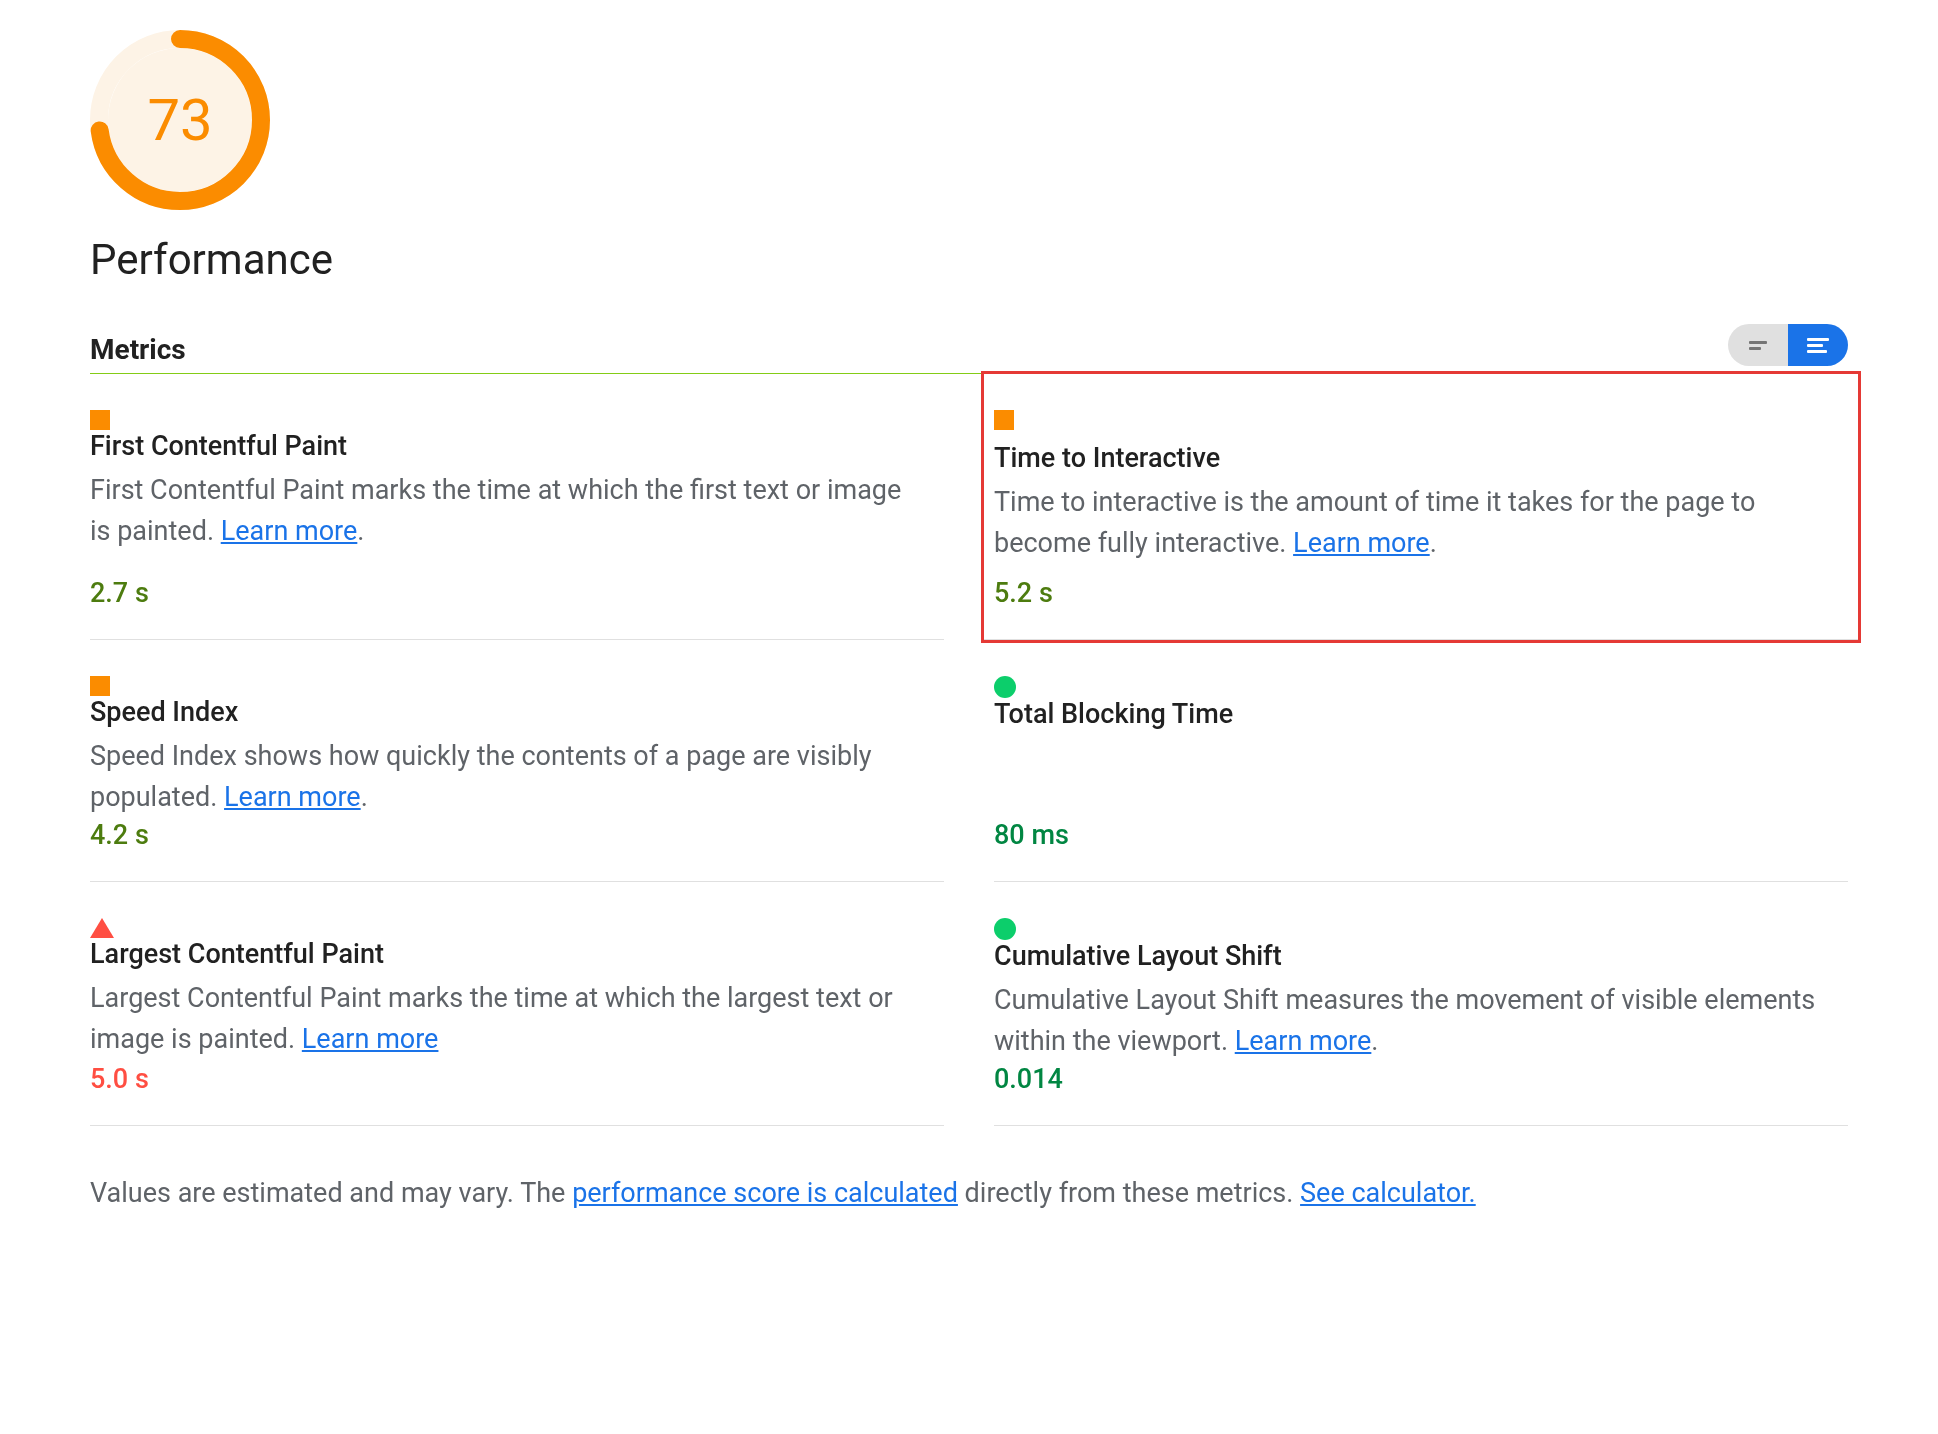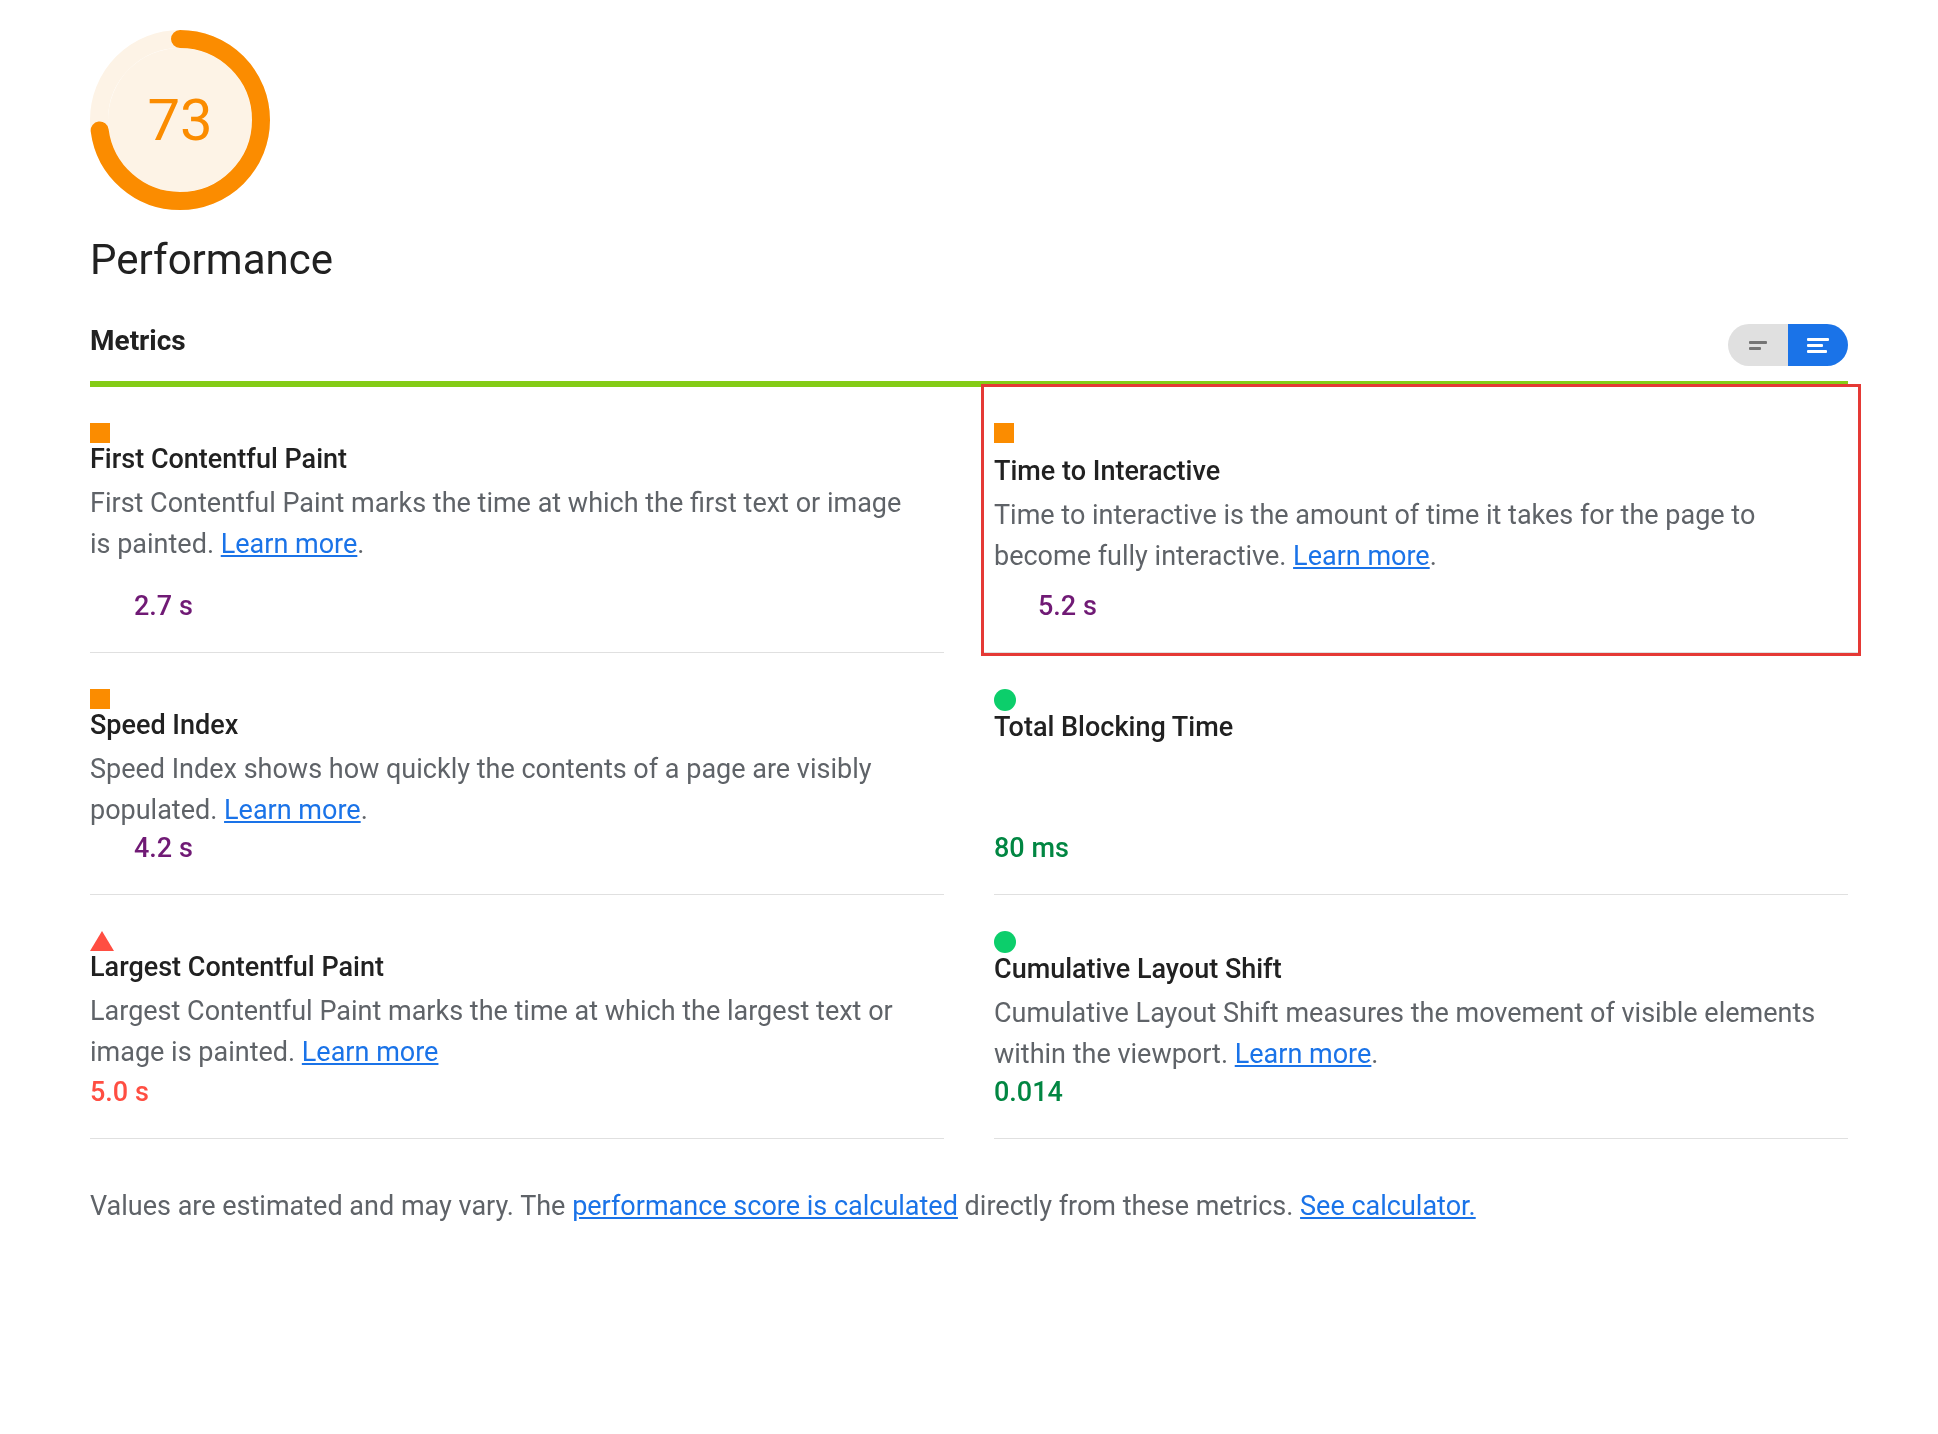--- a/index.html
+++ b/index.html
@@ -34,23 +34,23 @@
     color: #fb8c00;
   }
   .gauge-title {
     font-size: 42px;
     font-weight: 400;
     color: #212121;
   }
   .metrics-header {
     display: flex;
     justify-content: space-between;
-    align-items: flex-start;
-    padding-bottom: 15px;
-    border-bottom: 6px solid #84cc16;
+    align-items: flex-end;
+    padding-bottom: 7px;
+    border-bottom: 1px solid #84cc16;
   }
   .metrics-title {
     font-size: 28px;
     font-weight: 700;
     color: #212121;
   }
   .view-toggle {
     display: flex;
     border-radius: 30px;
     overflow: hidden;
@@ -115,21 +115,21 @@
   .metric-desc a, .learn-more, .footer a {
     color: #1a73e8;
     text-decoration: underline;
   }
   .metric-value {
     font-size: 27px;
     font-weight: 500;
     white-space: nowrap;
     padding-top: 2px;
   }
-  .val-orange2 { color: #701a75; margin-left: 44px; }
+  .val-orange2 { color: #4d7c0f; }
   .val-red { color: #ff4e42; }
   .val-green { color: #018642; }
   .highlight {
     outline: 3px solid #e53935;
     outline-offset: 0;
     margin-left: -10px;
     margin-right: -10px;
     padding-left: 10px;
     padding-right: 10px;
     gap: 12px;

